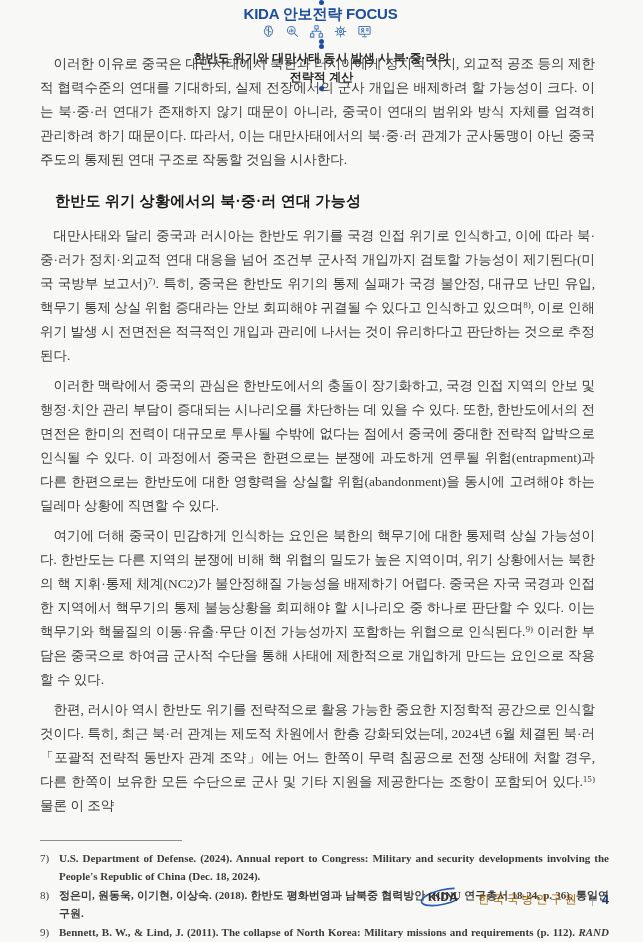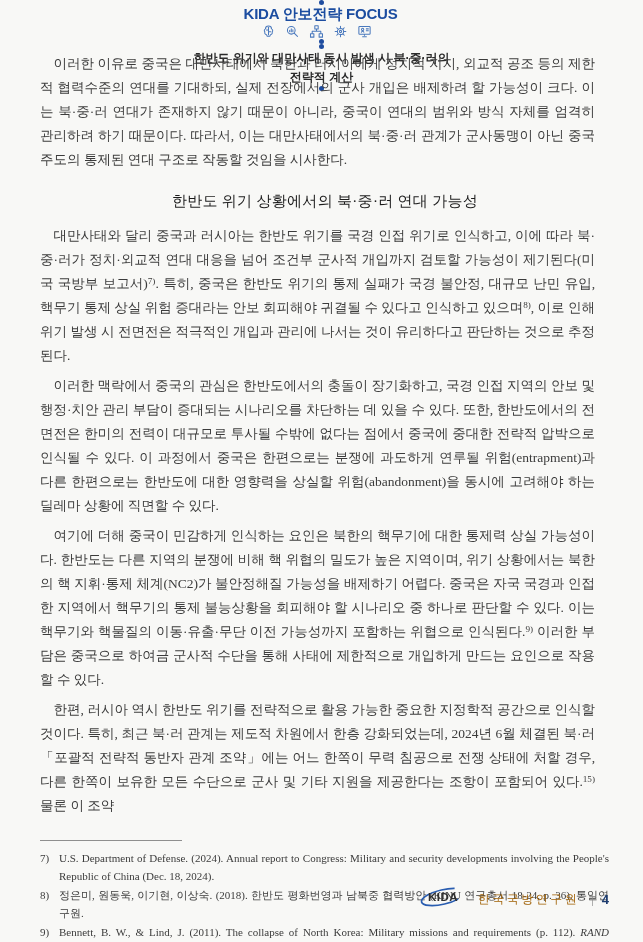--- a/index.html
+++ b/index.html
@@ -30,31 +30,31 @@
     font-size:12px; line-height:1.55; color:#2b2b2b; text-align:center;
     margin:0 7px; white-space:nowrap;
   }
   
   .body-text { padding:10px 48px 0 40px; }
   .para {
     font-size:13.5px; line-height:24px; text-align:justify; margin:0 0 6px 0;
     text-indent:1em; word-break:break-word; color:#3b3b3b;
   }
   .section-heading {
-    font-size:15px; font-weight:400; color:#1b1b1b; margin:20px 0 13px 0;
-    text-indent:1em; letter-spacing:0.3px;text-align:center;
+    font-size:15px; font-weight:700; color:#1b1b1b; margin:20px 0 13px 0;
+    text-indent:1em; letter-spacing:0.3px;
   }
   .sup { font-size:0.68em; vertical-align:4px; line-height:0; }
   .em  { font-style:italic; }
   
   .fn-sep { width:142px; border:none; border-top:1px solid #8f8f8f; margin:22px 0 9px 40px; }
   .footnotes { padding:0 34px 0 40px; }
   .footnote { display:flex; font-size:11px; line-height:17.5px; margin-bottom:2px; }
   .fn-num { flex:none; width:19px; }
-  .fn-text { flex:1; text-align:justify; word-break:break-word; }
+  .fn-text { flex:1; text-align:justify; word-break:break-word;font-weight:bold; }
   
   .footer {
     position:absolute; right:34px; bottom:30px;
     display:flex; align-items:center; gap:8px;
   }
   .logo-org {
     font-family:"Liberation Sans","DejaVu Sans",sans-serif;
     font-size:12px; color:#a16207; letter-spacing:2.5px; margin-left:-4px;
   }
   .page-num-divider { color:#8a8a8a; font-size:13px; margin-left:4px; }

